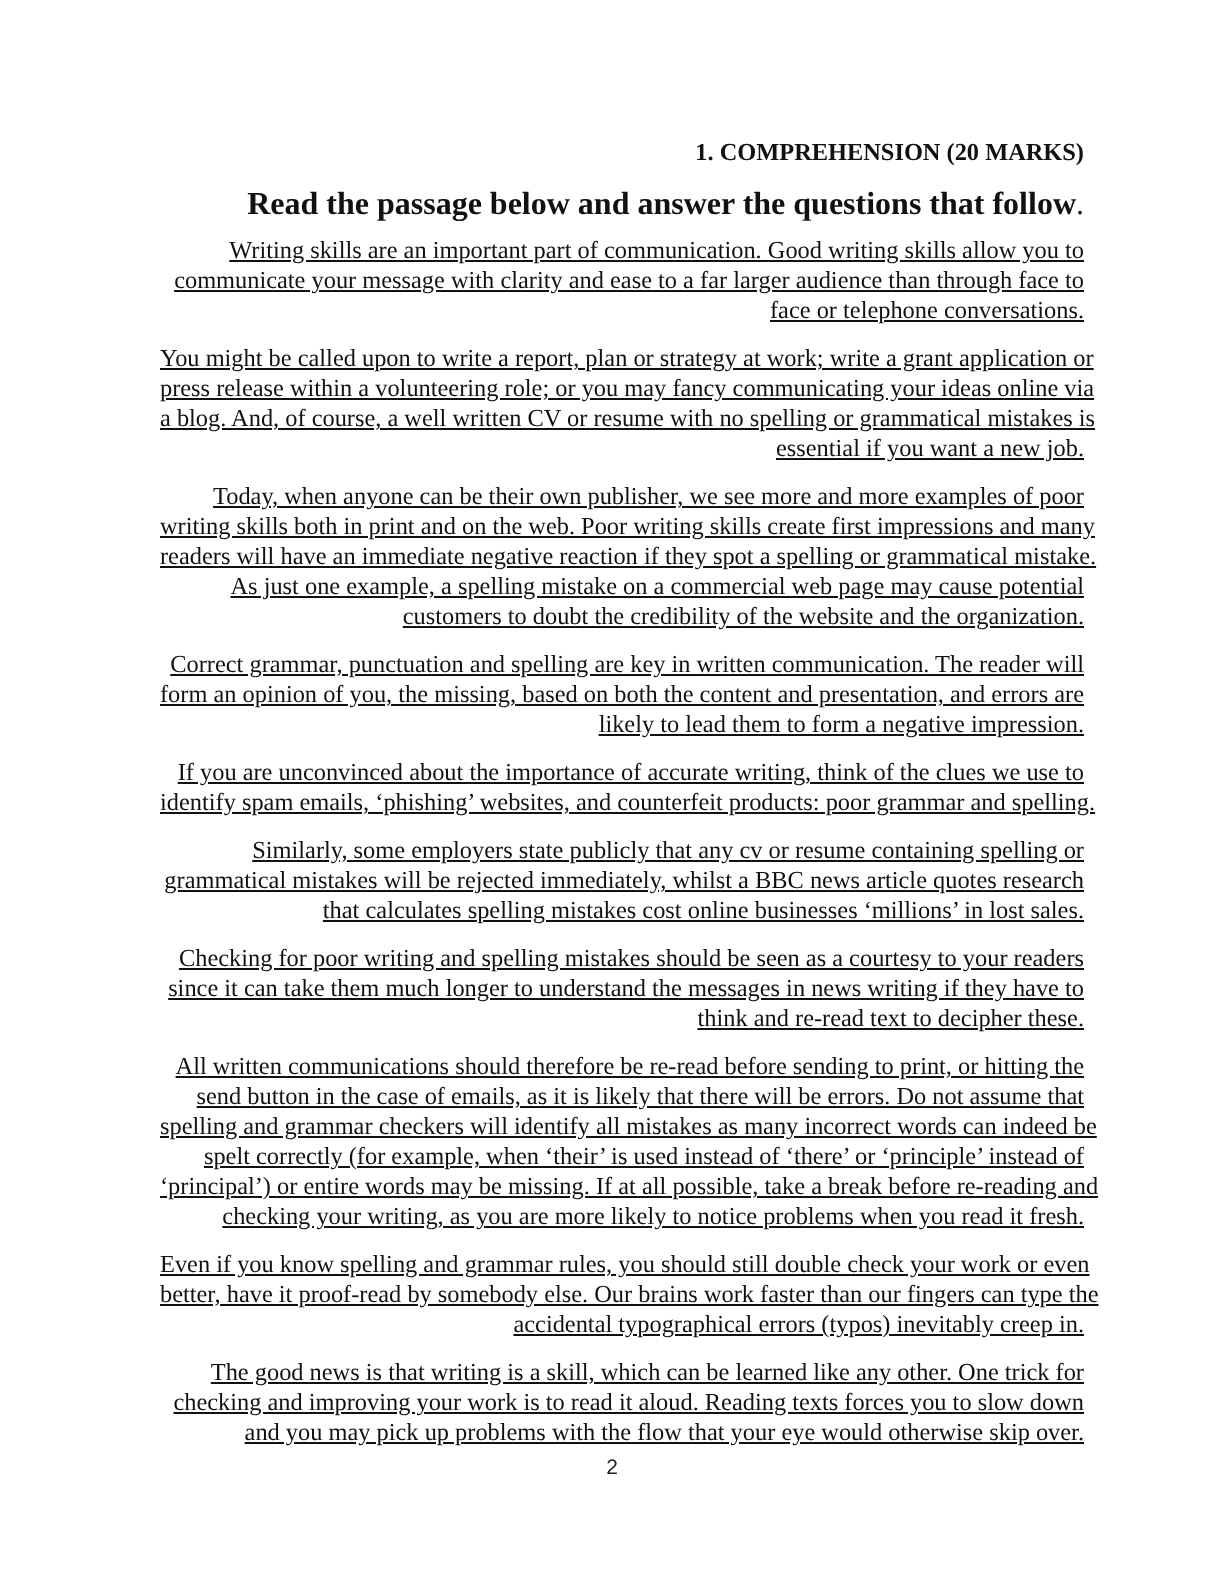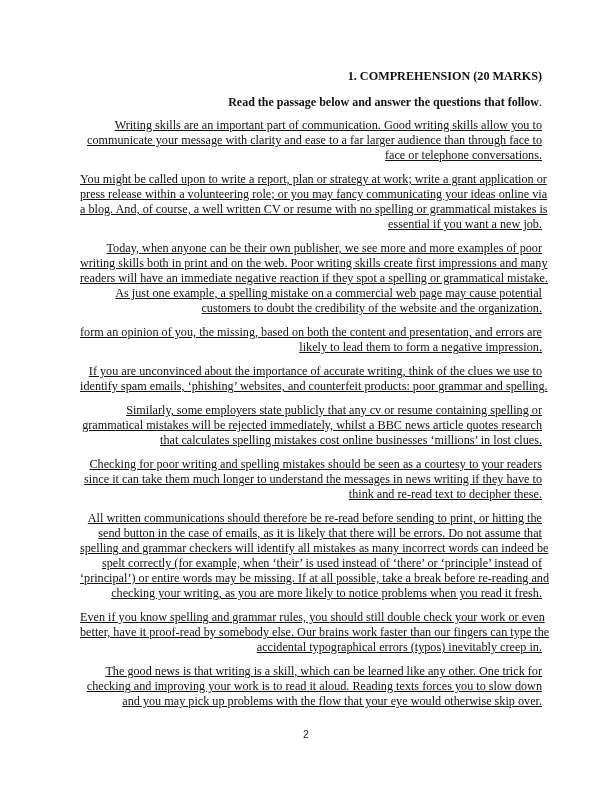--- a/index.html
+++ b/index.html
@@ -28,21 +28,21 @@
       line-height: 15px;
       margin: 0 0 11px 18px;
       white-space: nowrap;
     }
     .heading .num {
       display: inline-block;
       width: 18px;
     }
     .instruction {
       font-weight: bold;
-      font-size: 12px;
+      font-size: 16px;
       line-height: 15px;
       margin: 0 0 8px 0;
       white-space: nowrap;
     }
     .instruction .period {
       font-weight: normal;
     }
     .para {
       font-size: 12.2px;
       line-height: 15px;
@@ -92,33 +92,34 @@
 
   <div class="para">
     <span class="line">Today, when anyone can be their own publisher, we see more and more examples of poor</span>
     <span class="line">writing skills both in print and on the web. Poor writing skills create first impressions and many</span>
     <span class="line">readers will have an immediate negative reaction if they spot a spelling or grammatical mistake.</span>
     <span class="line">As just one example, a spelling mistake on a commercial web page may cause potential</span>
     <span class="line">customers to doubt the credibility of the website and the organization.</span>
   </div>
 
   <div class="para">
+    <span class="line">Correct grammar, punctuation and spelling are key in written communication. The reader will</span>
     <span class="line">form an opinion of you, the missing, based on both the content and presentation, and errors are</span>
     <span class="line">likely to lead them to form a negative impression.</span>
   </div>
 
   <div class="para">
     <span class="line">If you are unconvinced about the importance of accurate writing, think of the clues we use to</span>
     <span class="line">identify spam emails, ‘phishing’ websites, and counterfeit products: poor grammar and spelling.</span>
   </div>
 
   <div class="para">
     <span class="line">Similarly, some employers state publicly that any cv or resume containing spelling or</span>
     <span class="line">grammatical mistakes will be rejected immediately, whilst a BBC news article quotes research</span>
-    <span class="line">that calculates spelling mistakes cost online businesses ‘millions’ in lost clues.</span>
+    <span class="line">that calculates spelling mistakes cost online businesses ‘millions’ in lost sales.</span>
   </div>
 
   <div class="para">
     <span class="line">Checking for poor writing and spelling mistakes should be seen as a courtesy to your readers</span>
     <span class="line">since it can take them much longer to understand the messages in news writing if they have to</span>
     <span class="line">think and re-read text to decipher these.</span>
   </div>
 
   <div class="para">
     <span class="line">All written communications should therefore be re-read before sending to print, or hitting the</span>

